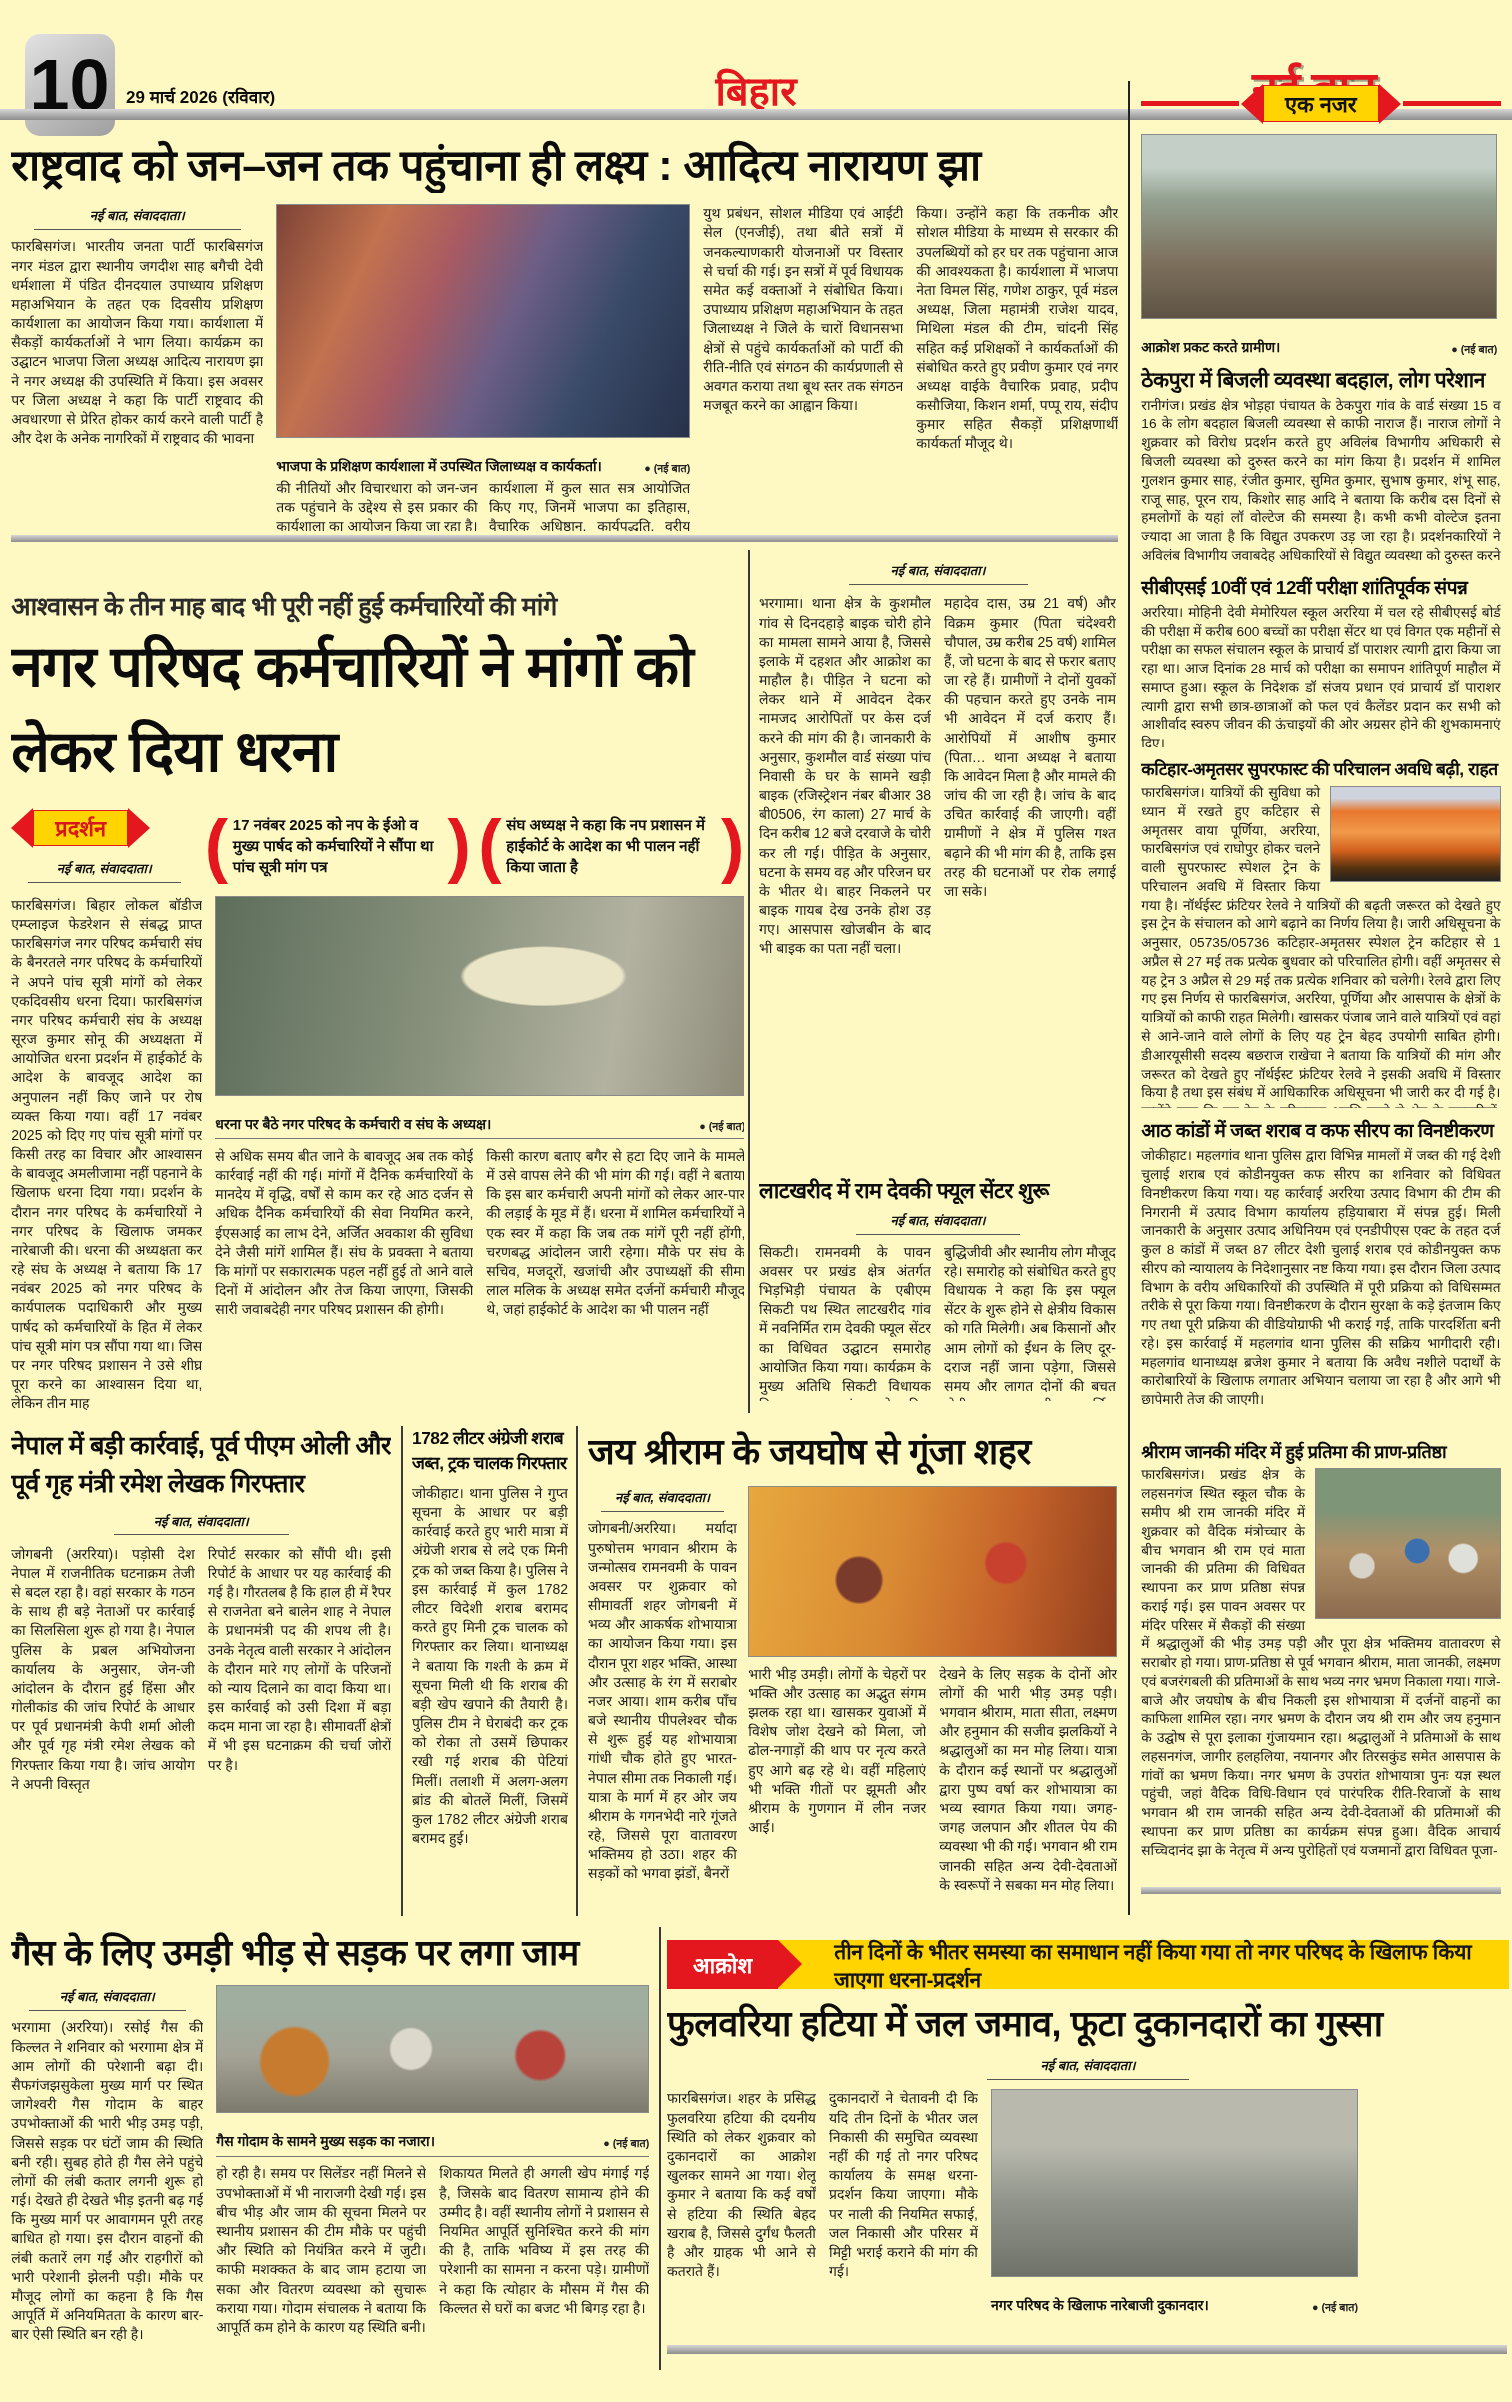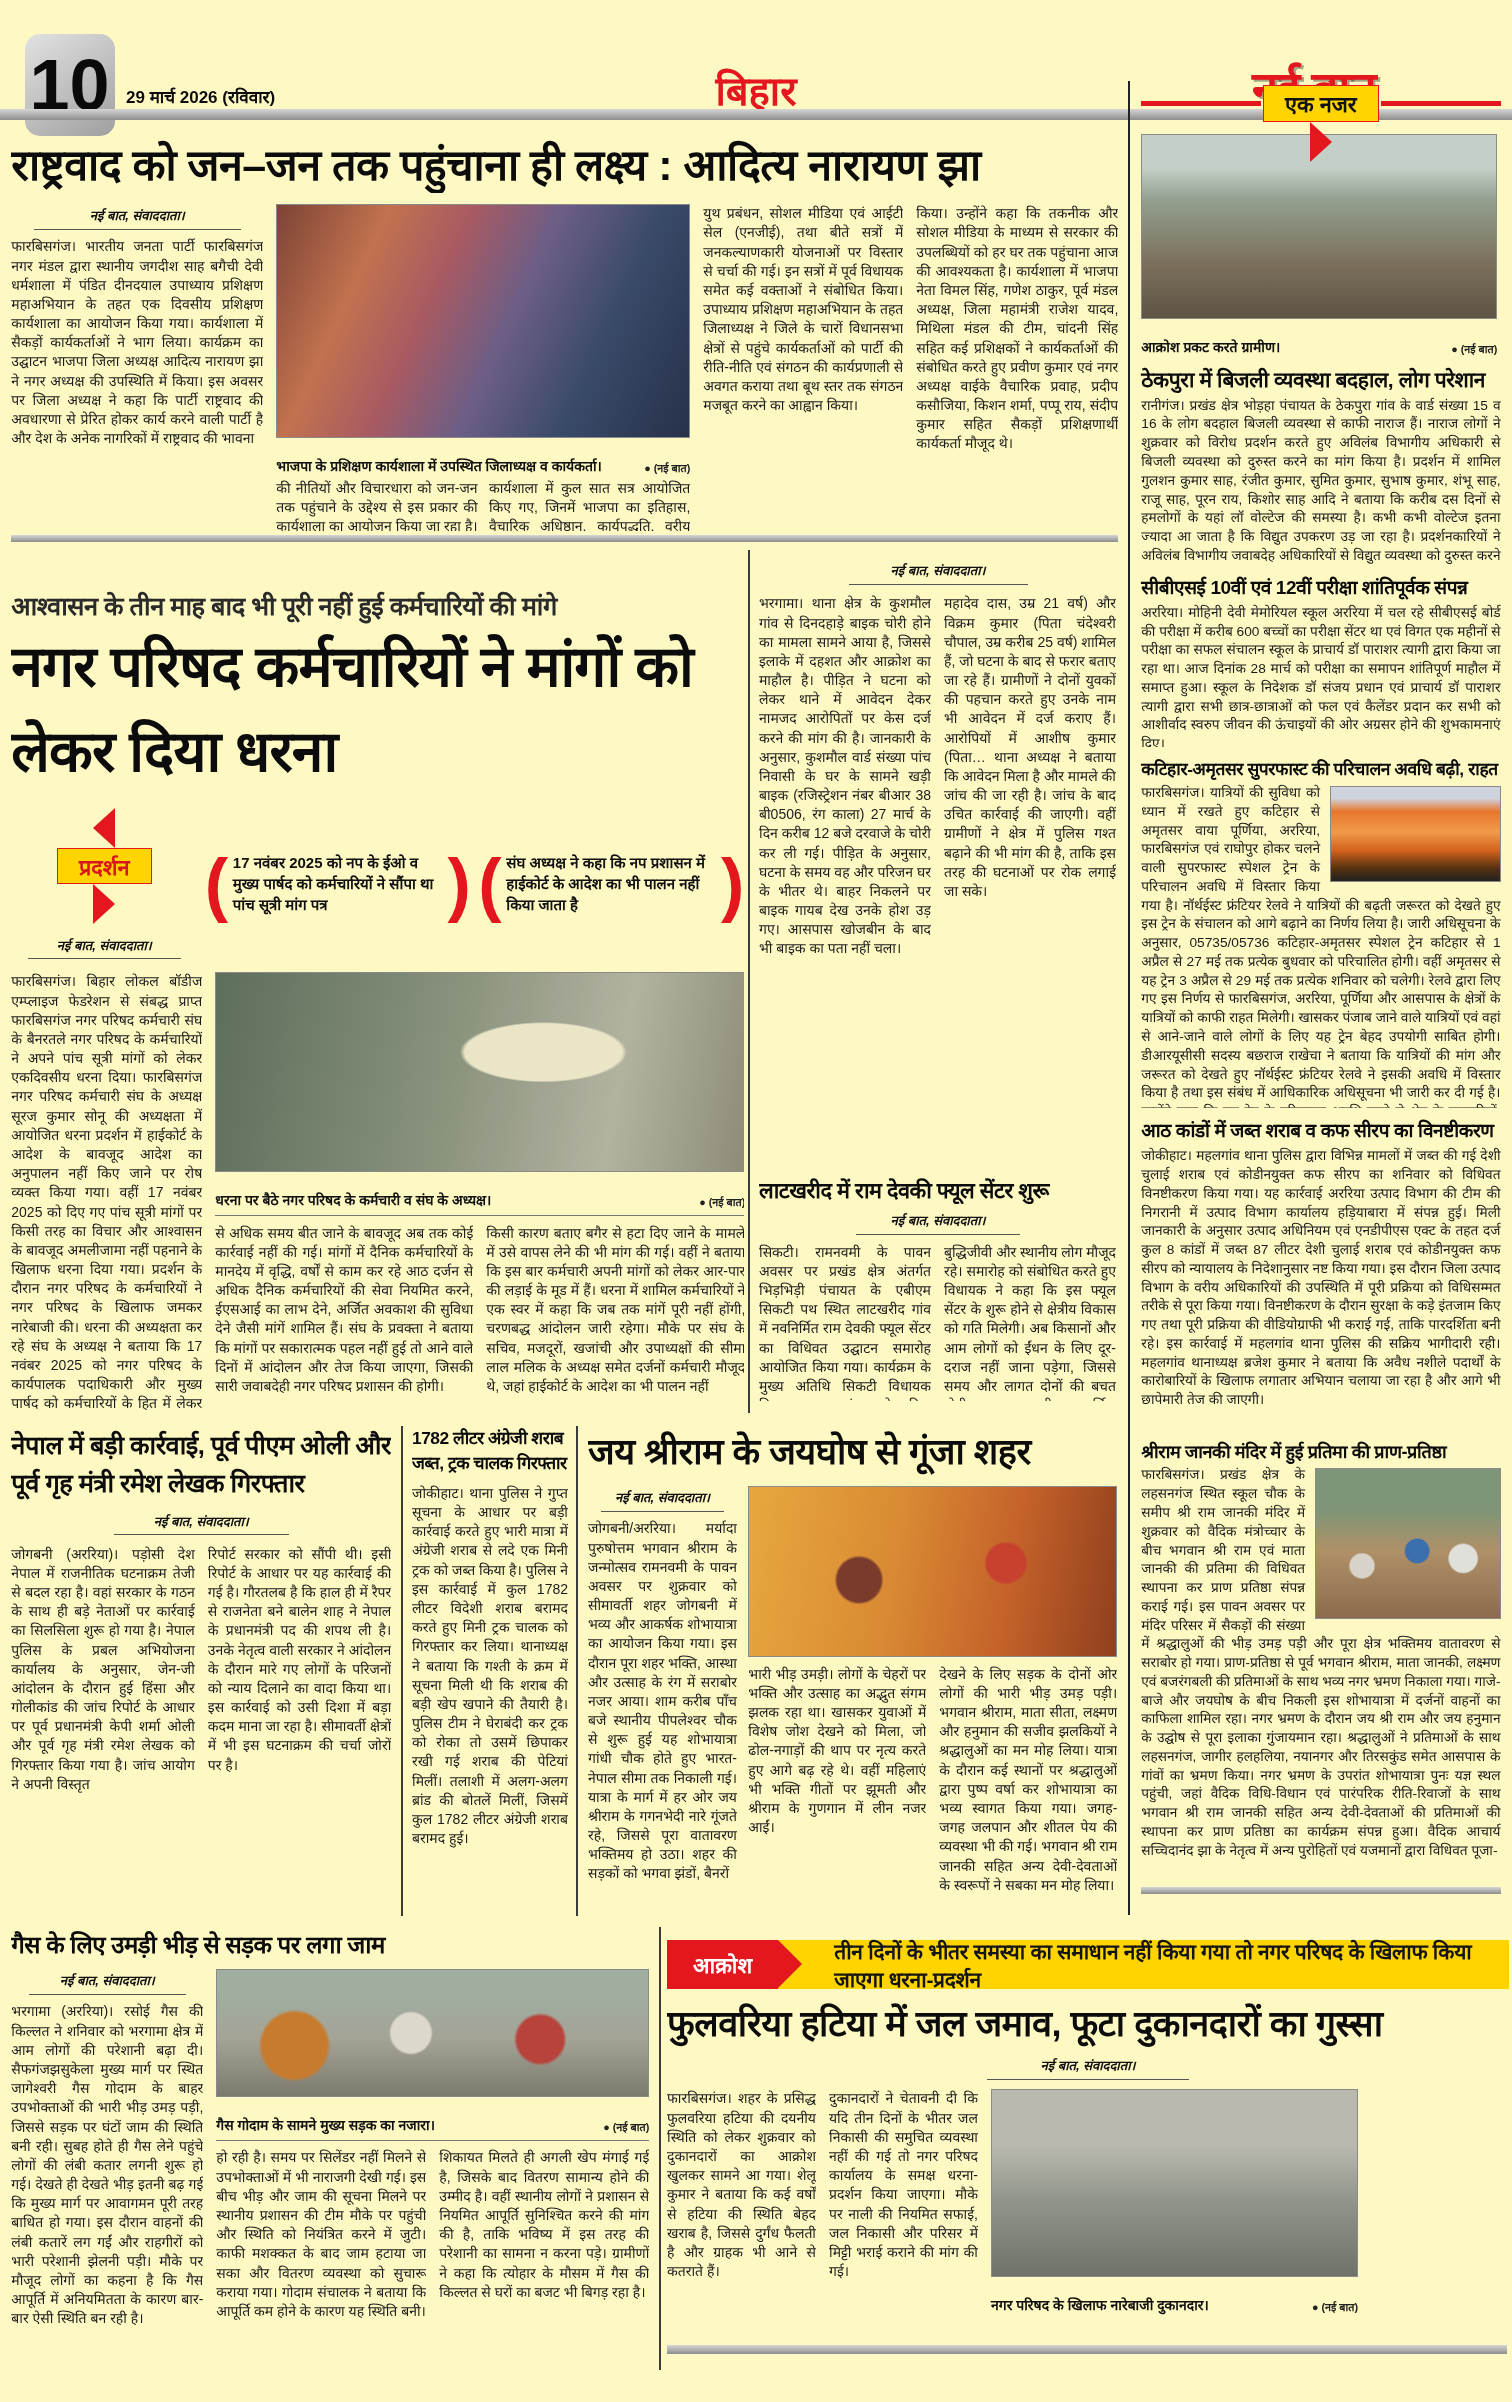--- a/index.html
+++ b/index.html
@@ -12,21 +12,21 @@
   .byline{font-weight:700;font-size:13px;text-align:center;color:#111;
           border-bottom:1.4px solid #555;padding:1.9px 0 4.7px;margin:0 auto;width:82%;font-style:italic;}
   .caprow{display:flex;justify-content:space-between;align-items:flex-end;padding-top:18px;}
   .cap{font-weight:700;font-size:14px;color:#111;}
   .credit{font-size:10.8px;font-weight:700;color:#222;white-space:nowrap;}
   .photo{border:0.9px solid #8a8a8a;box-sizing:border-box;}
   .vline{position:absolute;width:1.9px;background:#3a3a3a;}
   .hbar{position:absolute;background:linear-gradient(#d6d6d6,#8d8d8d);}
   .kicker{font-weight:800;font-size:25.4px;color:#2a2a2a;letter-spacing:-0.5px;margin-top:38px;}
   
-  .tag{display:flex;align-items:center;flex-direction:column;}
+  .tag{display:flex;align-items:center;}
   .tag .tri-l{width:0;height:0;border-top:20px solid transparent;border-bottom:20px solid transparent;border-right:22.6px solid #e3171d;}
   .tag .tri-r{width:0;height:0;border-top:20px solid transparent;border-bottom:20px solid transparent;border-left:22.6px solid #e3171d;}
   .tag .box{background:#ffd400;border:1.9px solid #e3171d;color:#d7171e;font-weight:800;
             font-size:21.7px;padding:2.8px 21px;white-space:nowrap;}
   
   .quote{display:flex;align-items:center;}
   .quote::before{content:"(";color:#e3171d;font-size:70px;font-weight:600;line-height:0.8;}
   .quote::after{content:")";color:#e3171d;font-size:70px;font-weight:600;line-height:0.8;}
   .quote .qt{font-weight:800;font-size:15px;line-height:1.4;color:#101010;padding:0 4.7px;text-align:left;}
   
@@ -189,21 +189,21 @@
         <div class="photo ph-proc" style="width:369px;height:171px;"></div>
         <div style="display:flex;gap:13px;margin-top:7.5px;">
           <div class="body" style="width:178px;height:235px;">भारी भीड़ उमड़ी। लोगों के चेहरों पर भक्ति और उत्साह का अद्भुत संगम झलक रहा था। खासकर युवाओं में विशेष जोश देखने को मिला, जो ढोल-नगाड़ों की थाप पर नृत्य करते हुए आगे बढ़ रहे थे। वहीं महिलाएं भी भक्ति गीतों पर झूमती और श्रीराम के गुणगान में लीन नजर आईं।</div>
           <div class="body" style="width:178px;height:235px;">देखने के लिए सड़क के दोनों ओर लोगों की भारी भीड़ उमड़ पड़ी। भगवान श्रीराम, माता सीता, लक्ष्मण और हनुमान की सजीव झलकियों ने श्रद्धालुओं का मन मोह लिया। यात्रा के दौरान कई स्थानों पर श्रद्धालुओं द्वारा पुष्प वर्षा कर शोभायात्रा का भव्य स्वागत किया गया। जगह-जगह जलपान और शीतल पेय की व्यवस्था भी की गई। भगवान श्री राम जानकी सहित अन्य देवी-देवताओं के स्वरूपों ने सबका मन मोह लिया।</div>
         </div>
       </div>
     </div>
   </div>
 
   <div class="abs" style="left:11.3px;top:1927px;width:638px;height:469px;overflow:hidden;">
-    <div class="hl nowrap" style="font-size:24px;">गैस के लिए उमड़ी भीड़ से सड़क पर लगा जाम</div>
+    <div class="hl nowrap" style="font-size:36px;">गैस के लिए उमड़ी भीड़ से सड़क पर लगा जाम</div>
     <div style="display:flex;gap:13px;margin-top:9.4px;">
       <div style="width:192px;flex:none;">
         <div class="byline">नई बात, संवाददाता।</div>
         <div class="body" style="height:367px;margin-top:7.5px;">भरगामा (अररिया)। रसोई गैस की किल्लत ने शनिवार को भरगामा क्षेत्र में आम लोगों की परेशानी बढ़ा दी। सैफगंजझसुकेला मुख्य मार्ग पर स्थित जागेश्वरी गैस गोदाम के बाहर उपभोक्ताओं की भारी भीड़ उमड़ पड़ी, जिससे सड़क पर घंटों जाम की स्थिति बनी रही। सुबह होते ही गैस लेने पहुंचे लोगों की लंबी कतार लगनी शुरू हो गई। देखते ही देखते भीड़ इतनी बढ़ गई कि मुख्य मार्ग पर आवागमन पूरी तरह बाधित हो गया। इस दौरान वाहनों की लंबी कतारें लग गईं और राहगीरों को भारी परेशानी झेलनी पड़ी। मौके पर मौजूद लोगों का कहना है कि गैस आपूर्ति में अनियमितता के कारण बार-बार ऐसी स्थिति बन रही है।</div>
       </div>
       <div style="width:433px;flex:none;">
         <div class="photo ph-road" style="width:433px;height:128px;"></div>
         <div class="caprow">
           <span class="cap">गैस गोदाम के सामने मुख्य सड़क का नजारा।</span>
           <span class="credit">● (नई बात)</span>

